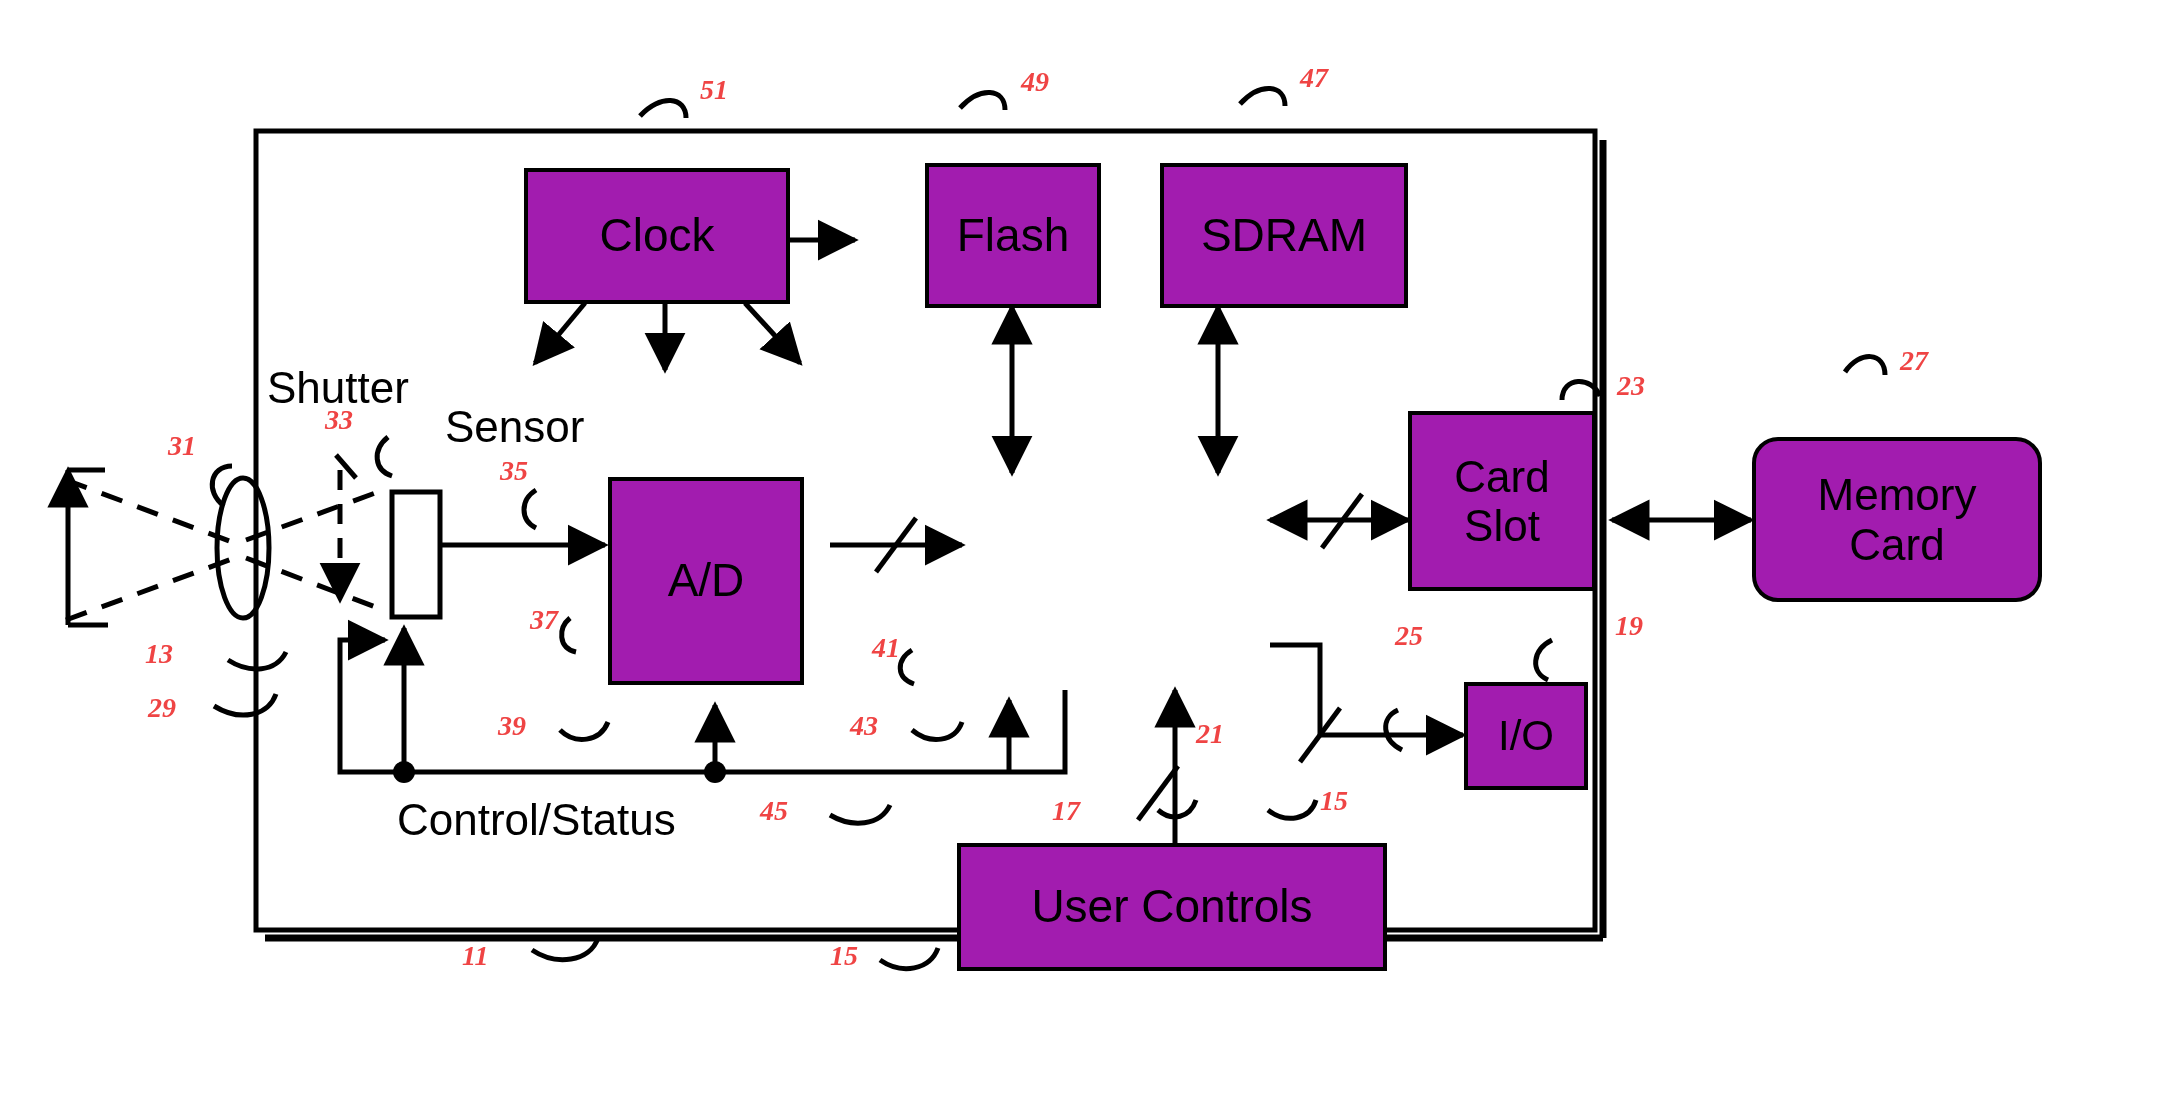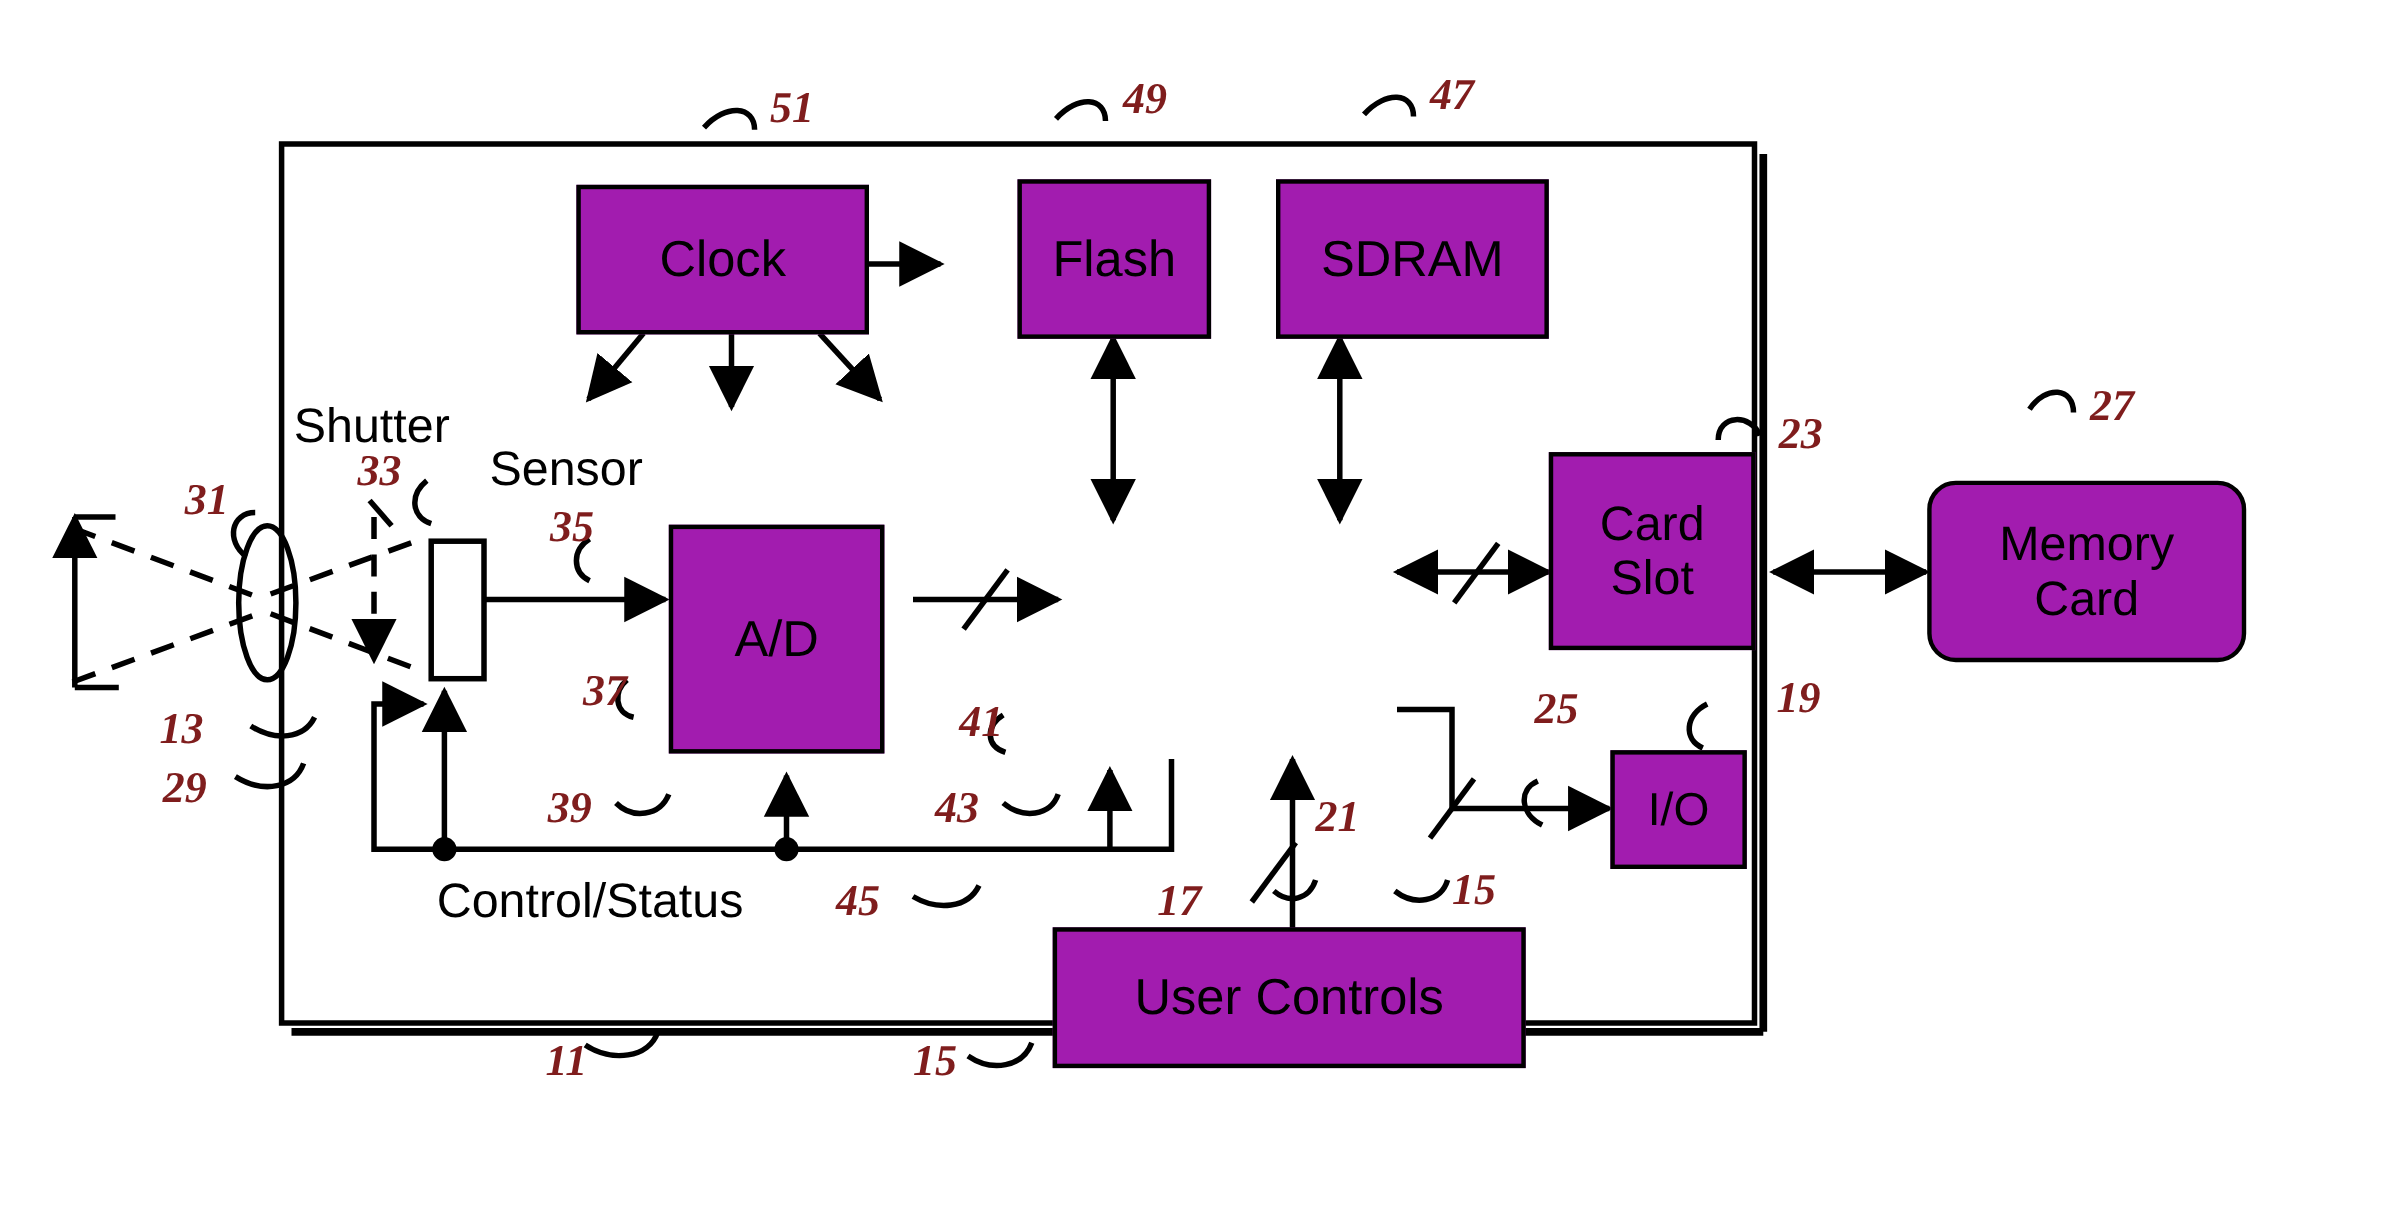--- a/index.html
+++ b/index.html
@@ -36,22 +36,22 @@
   }
   .lbl {
     position: absolute;
     color: #000;
     font-size: 40px;
     font-family: "Liberation Sans", sans-serif;
     white-space: nowrap;
   }
   .ref {
     position: absolute;
-    color: #7f1d1d;
-    font-size: 40px;
+    color: #ef4444;
+    font-size: 28px;
     font-style: italic;
     font-weight: bold;
     font-family: "Liberation Serif", serif;
     white-space: nowrap;
   }
 </style>
 </head>
 <body>
 
 <div id="stage">
@@ -203,15 +203,15 @@
   <div class="ref" style="left:850px; top:710px;">43</div>
   <div class="ref" style="left:760px; top:795px;">45</div>
   <div class="ref" style="left:145px; top:638px;">13</div>
   <div class="ref" style="left:148px; top:692px;">29</div>
   <div class="ref" style="left:1395px; top:620px;">25</div>
   <div class="ref" style="left:1615px; top:610px;">19</div>
   <div class="ref" style="left:1196px; top:718px;">21</div>
   <div class="ref" style="left:1052px; top:795px;">17</div>
   <div class="ref" style="left:1320px; top:785px;">15</div>
   <div class="ref" style="left:830px; top:940px;">15</div>
-  <div class="ref" style="left:496px; top:940px;font-family:Liberation Serif, serif;">11</div>
+  <div class="ref" style="left:462px; top:940px;font-family:Liberation Serif, serif;">11</div>
 
 </div>
 
 </body></html>

